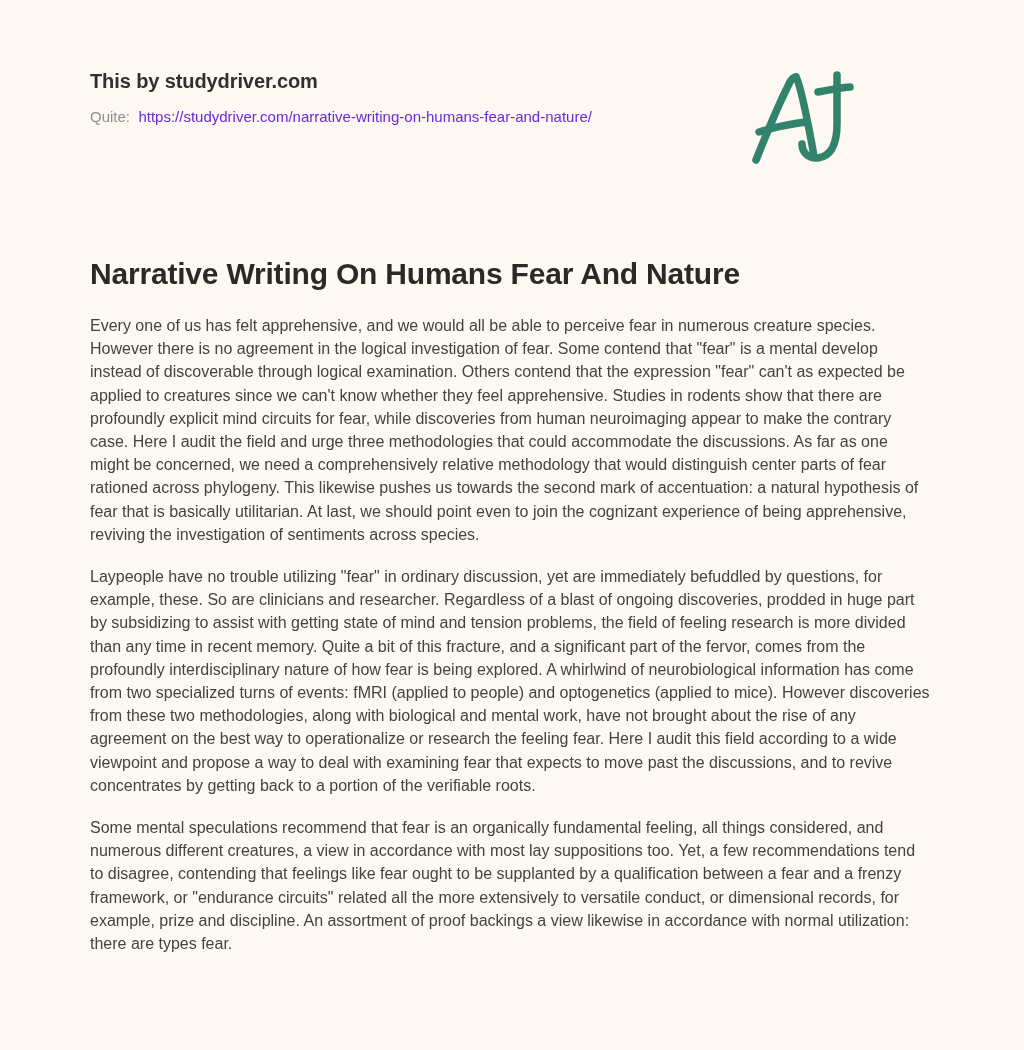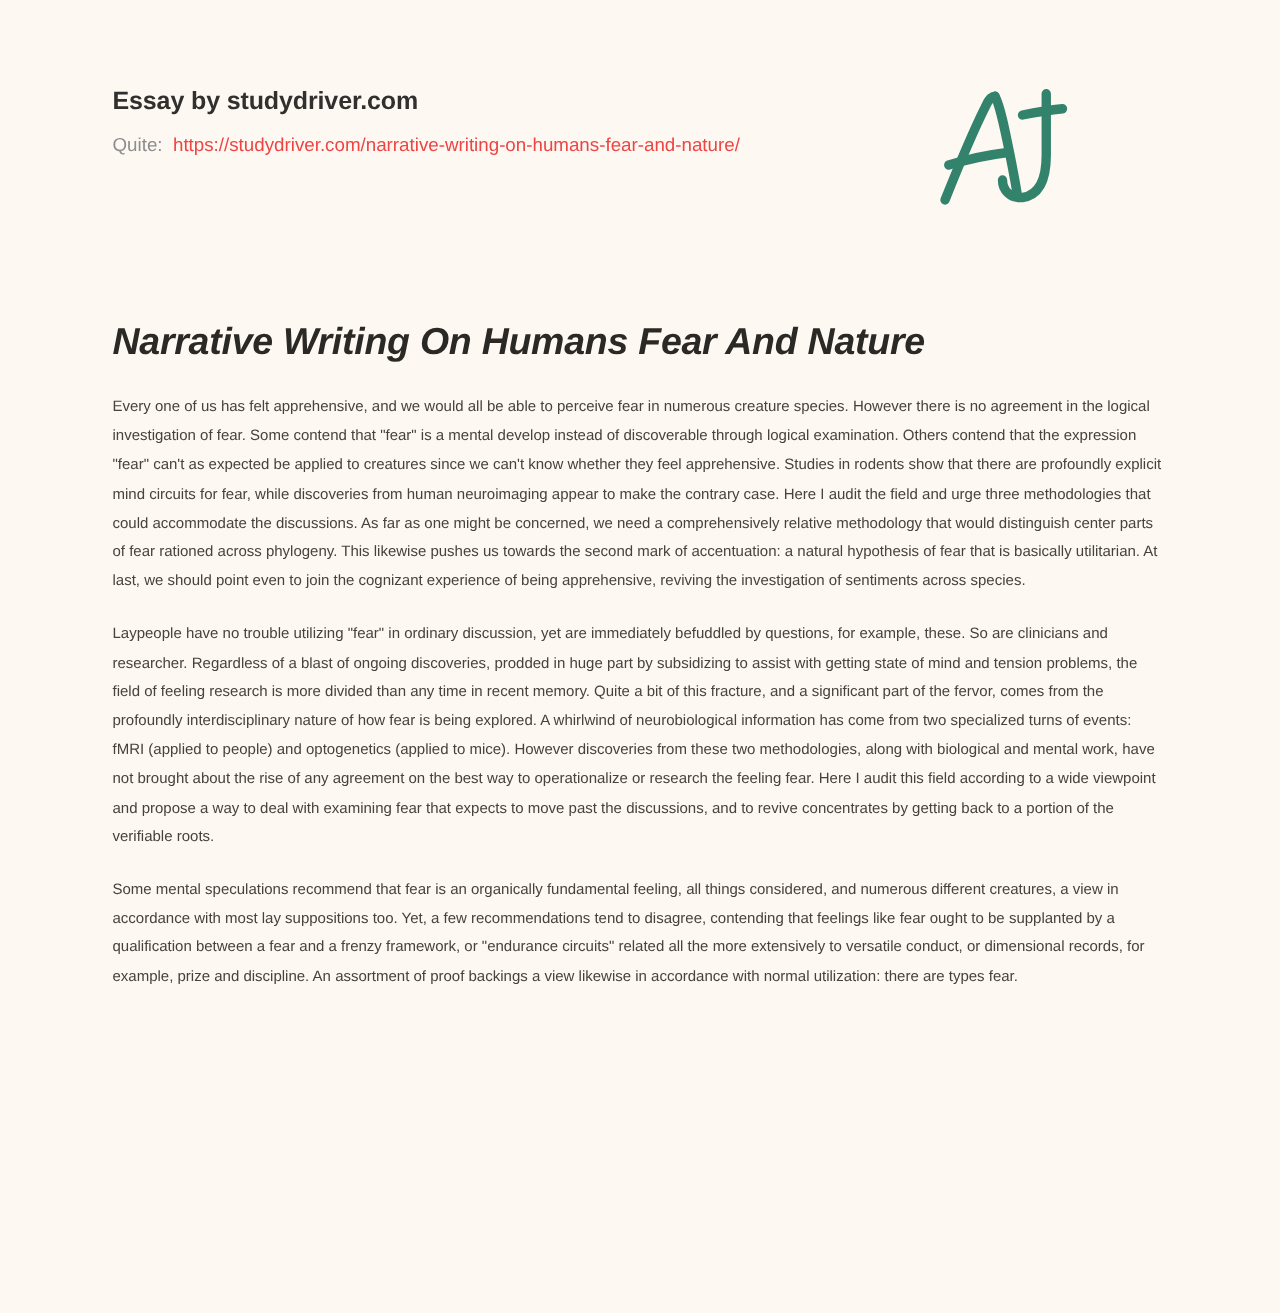--- a/index.html
+++ b/index.html
@@ -47,21 +47,21 @@
     line-height: 19px;
     color: #8d8d8d;
     white-space: nowrap;
   }
 
   .source-label {
     color: #8d8d8d;
   }
 
   .source-url {
-    color: #ef4444;
+    color: #6d28d9;
     text-decoration: none;
   }
 
   
   .logo {
     position: absolute;
     top: 62px;
     right: 72px;
     width: 120px;
     height: 110px;
@@ -74,47 +74,46 @@
 
   
   .doc-title {
     margin: 0;
     padding-top: 143px;
     font-size: 30px;
     font-weight: bold;
     line-height: 38px;
     color: #2b2925;
     letter-spacing: -0.2px;
-    font-style: italic;
   }
 
   
   .body-copy {
     padding-top: 21px;
   }
 
   .body-copy p {
     margin: 0 0 19px 0;
-    font-size: 12px;
+    font-size: 16px;
     line-height: 23.2px;
     color: #46423e;
     text-align: left;
     max-width: 840px;
   }
   .body-copy p:last-child {
     margin-bottom: 0;
   }
 </style>
 </head>
 <body>
 
 <div class="page">
 
   <div class="header">
-    <div class="essay-by">Essay by studydriver.com</div>
+    <div class="essay-by">This by studydriver.com</div>
 
     <div class="source-line">
       <span class="source-label">Quite:</span>
       <span>&nbsp;</span><a class="source-url" href="#">https://studydriver.com/narrative-writing-on-humans-fear-and-nature/</a>
     </div>
 
     <div class="logo">
       <svg viewBox="0 0 120 110" xmlns="http://www.w3.org/2000/svg">
         <g fill="none" stroke="#33836c" stroke-width="7.5" stroke-linecap="round" stroke-linejoin="round">
 

